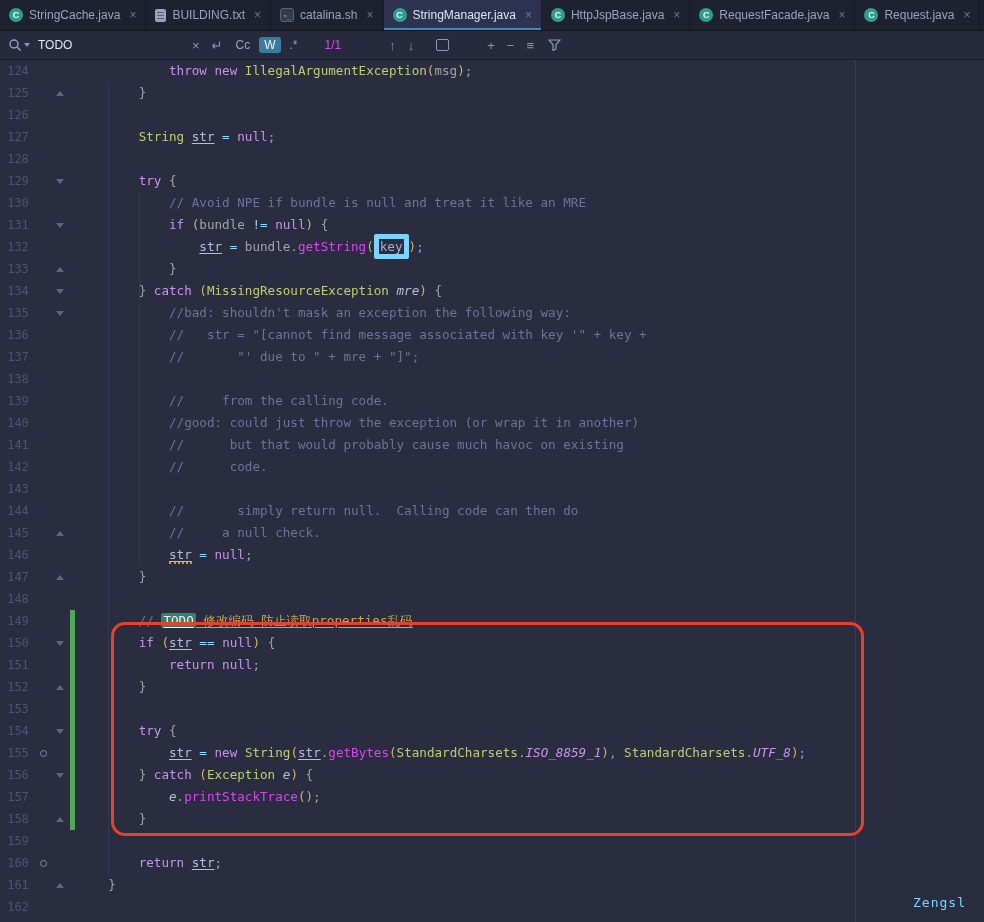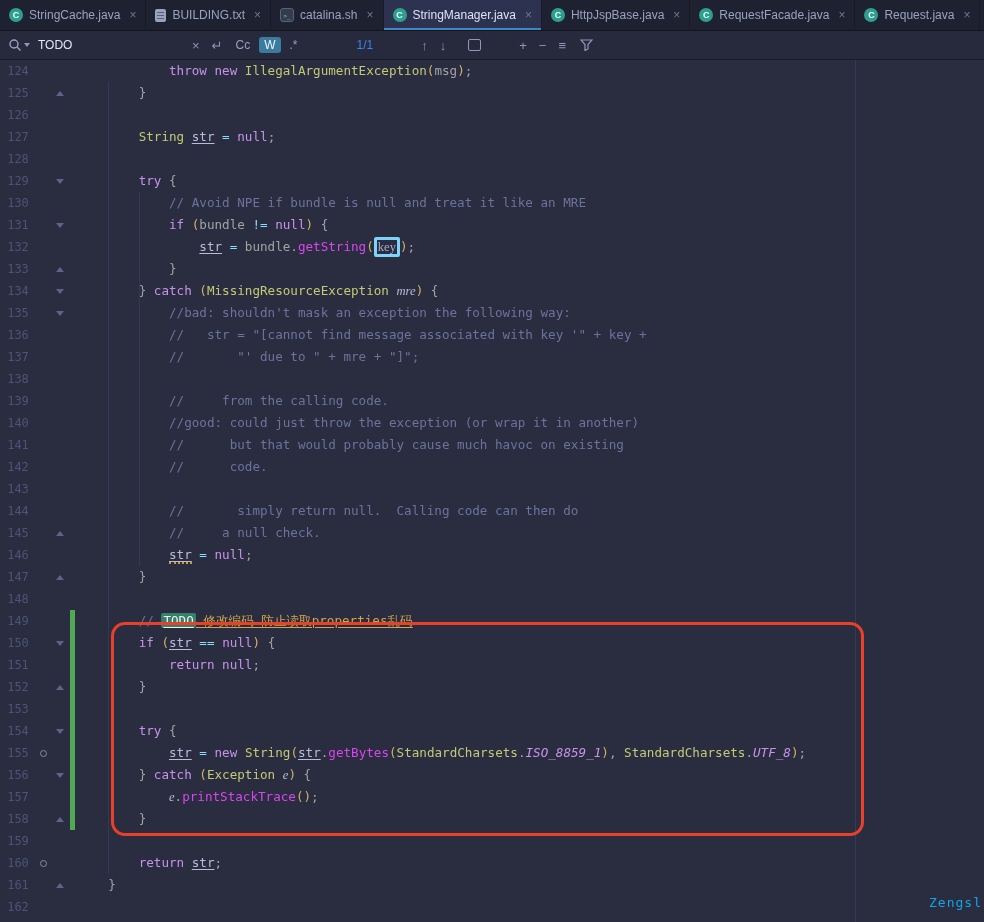--- a/index.html
+++ b/index.html
@@ -16,21 +16,21 @@
   .icon-sh{width:14px;height:14px;border-radius:3px;background:#343b4e;border:1px solid #59617c;color:#6ee08b;font-size:6px;display:flex;align-items:center;justify-content:center;font-family:"DejaVu Sans Mono",monospace;box-sizing:border-box;flex:none;}
 
   
   .findbar{height:28px;background:#262a3c;border-bottom:1px solid #191b27;display:flex;align-items:center;font-size:12px;color:#8f96b8;padding:0 8px;gap:4px;}
   .fb-search{display:flex;align-items:center;gap:2px;}
   .chev{width:0;height:0;border-left:3.5px solid transparent;border-right:3.5px solid transparent;border-top:4px solid #8f96b8;}
   .fb-query{color:#e2e6f4;margin-left:4px;width:146px;font-size:12px;}
   .fb-btn{padding:0 4px;font-size:13px;color:#8f96b8;}
   .fb-toggle{padding:1px 5px;border-radius:3px;font-size:12px;color:#9aa1bf;}
   .fb-toggle.active{background:#3a7ba0;color:#f0f7fc;}
-  .fb-count{margin-left:50px;color:#3b82f6;}
+  .fb-count{margin-left:18px;color:#d946ef;}
   .m-arrow{margin-left:40px;}
   .fb-frame{width:11px;height:10px;border:1px solid #8f96b8;border-radius:2px;margin-left:14px;}
   .m-group{margin-left:30px;}
   .fb-funnel{display:flex;align-items:center;margin-left:6px;}
 
   
   .editor{position:relative;height:862px;background:#292d3f;font-family:"DejaVu Sans Mono",monospace;font-size:12.6px;}
   .code-lines{position:relative;}
   .line{display:flex;height:22px;line-height:22px;align-items:stretch;}
   .g-num{width:36px;text-align:center;color:#4c5377;font-size:12px;flex:none;}
@@ -45,32 +45,32 @@
 
   .tk-p{color:#a3a3a3;}
   .tk-k{color:#c792ea;}
   .tk-cl{color:#c3ca75;text-align:center;}
   .tk-m{color:#d946ef;}
   .tk-c{color:#6b739c;}
   .tk-par{color:#d3b169;}
   .tk-op{color:#89ddff;}
   .tk-v{color:#b6bdd9;text-decoration:underline;text-underline-offset:2px;}
   .tk-warn{border-bottom:2px dotted #d19a37;}
-  .tk-it{font-style:italic;color:#b6bdd9;font-family:Liberation Serif, serif;}
+  .tk-it{font-style:italic;color:#b6bdd9;}
   .tk-const{color:#c792ea;font-style:italic;}
   .tk-todo{color:#d0a54b;text-decoration:underline;text-underline-offset:2px;}
   .tk-match{background:#38806b;color:#eaf4ee;border-radius:2px;padding:0 2px;}
-  .tk-box{border:3px solid #7dd3fc;border-radius:2px;padding:0 1px;font-family:Liberation Serif, serif;}
+  .tk-box{border:5px solid #7dd3fc;border-radius:2px;padding:0 1px;}
 
   .margin-guide{position:absolute;left:855px;top:0;bottom:0;width:1px;background:#353a55;}
   .indent-guide{position:absolute;width:1px;background:#343855;}
   .ig1{left:108px;top:22px;height:792px;}
   .ig2{left:139px;top:132px;height:374px;}
   .red-box{position:absolute;left:111px;top:562px;width:753px;height:214px;border:3px solid #e8402a;border-radius:14px;box-sizing:border-box;pointer-events:none;}
-  .watermark{position:absolute;right:2px;bottom:12px;color:#0ea5e9;font-size:13px;letter-spacing:1px;font-family:"DejaVu Sans Mono",monospace;margin-left:18px;}
+  .watermark{position:absolute;right:18px;bottom:12px;color:#7dd3fc;font-size:13px;letter-spacing:1px;font-family:"DejaVu Sans Mono",monospace;margin-left:18px;}
 </style>
 </head>
 <body>
 
 <div class="tabbar">
     <div class="tab">
       <span class="icon-java">C</span>
       <span>StringCache.java</span>
       <span class="close">×</span>
     </div>

